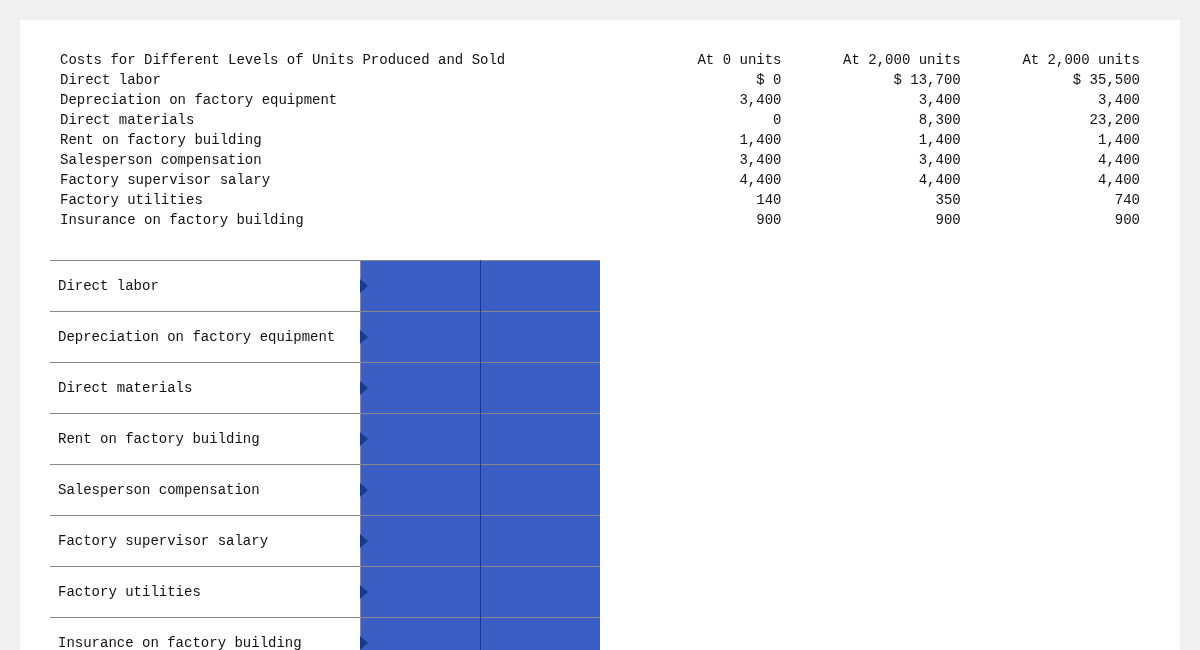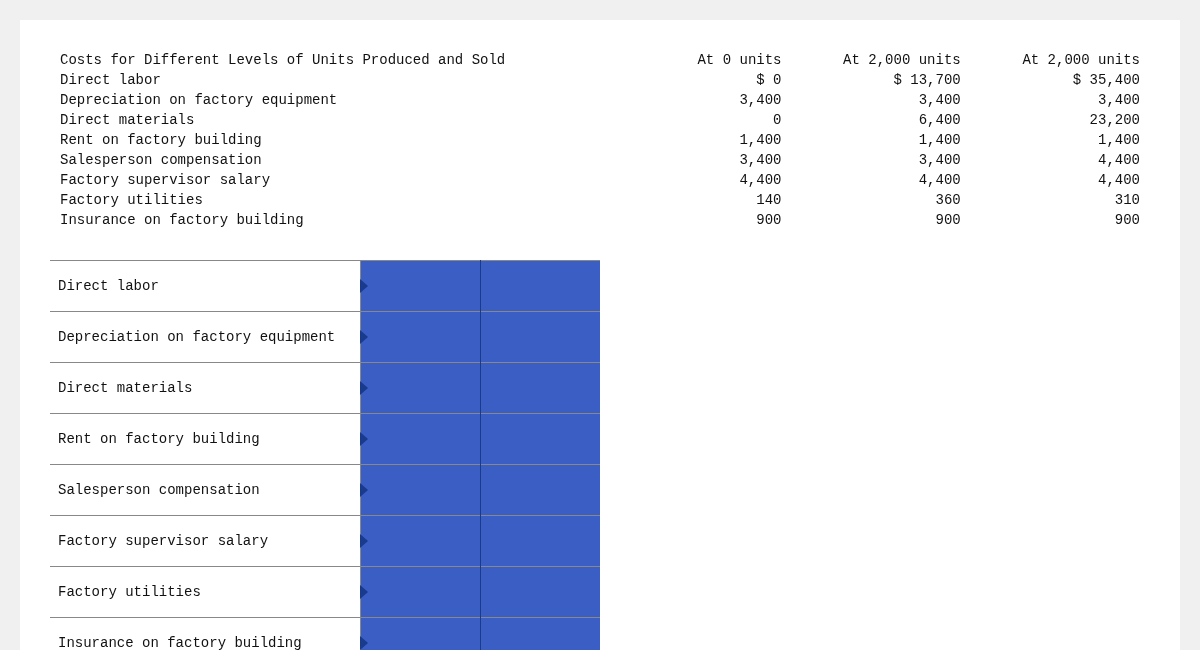--- a/index.html
+++ b/index.html
@@ -117,32 +117,32 @@
         <th>At 0 units</th>
         <th>At 2,000 units</th>
         <th>At 2,000 units</th>
       </tr>
     </thead>
     <tbody id="top-table-body">
     <tr>
       <td>Direct labor</td>
       <td>$ 0</td>
       <td>$ 13,700</td>
-      <td>$ 35,400</td>
+      <td>$ 35,500</td>
     </tr>
         <tr>
       <td>Depreciation on factory equipment</td>
       <td>3,400</td>
       <td>3,400</td>
       <td>3,400</td>
     </tr>
         <tr>
       <td>Direct materials</td>
       <td>0</td>
-      <td>6,400</td>
+      <td>8,300</td>
       <td>23,200</td>
     </tr>
         <tr>
       <td>Rent on factory building</td>
       <td>1,400</td>
       <td>1,400</td>
       <td>1,400</td>
     </tr>
         <tr>
       <td>Salesperson compensation</td>
@@ -152,22 +152,22 @@
     </tr>
         <tr>
       <td>Factory supervisor salary</td>
       <td>4,400</td>
       <td>4,400</td>
       <td>4,400</td>
     </tr>
         <tr>
       <td>Factory utilities</td>
       <td>140</td>
-      <td>360</td>
-      <td>310</td>
+      <td>350</td>
+      <td>740</td>
     </tr>
         <tr>
       <td>Insurance on factory building</td>
       <td>900</td>
       <td>900</td>
       <td>900</td>
     </tr>
       </tbody>
   </table>
 

